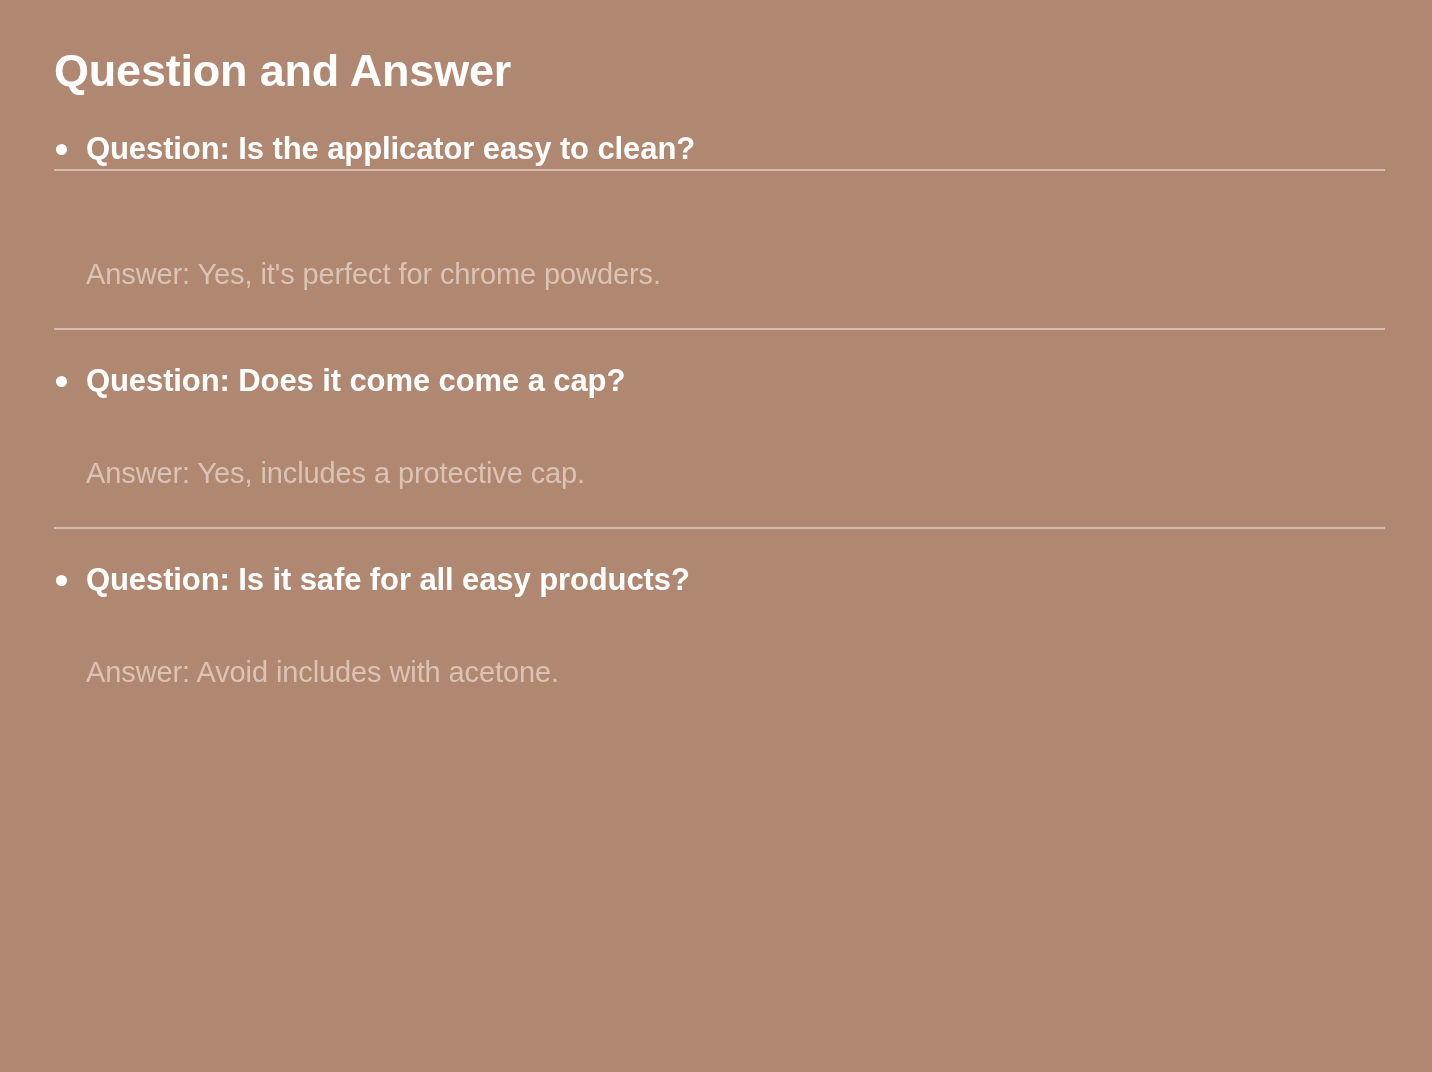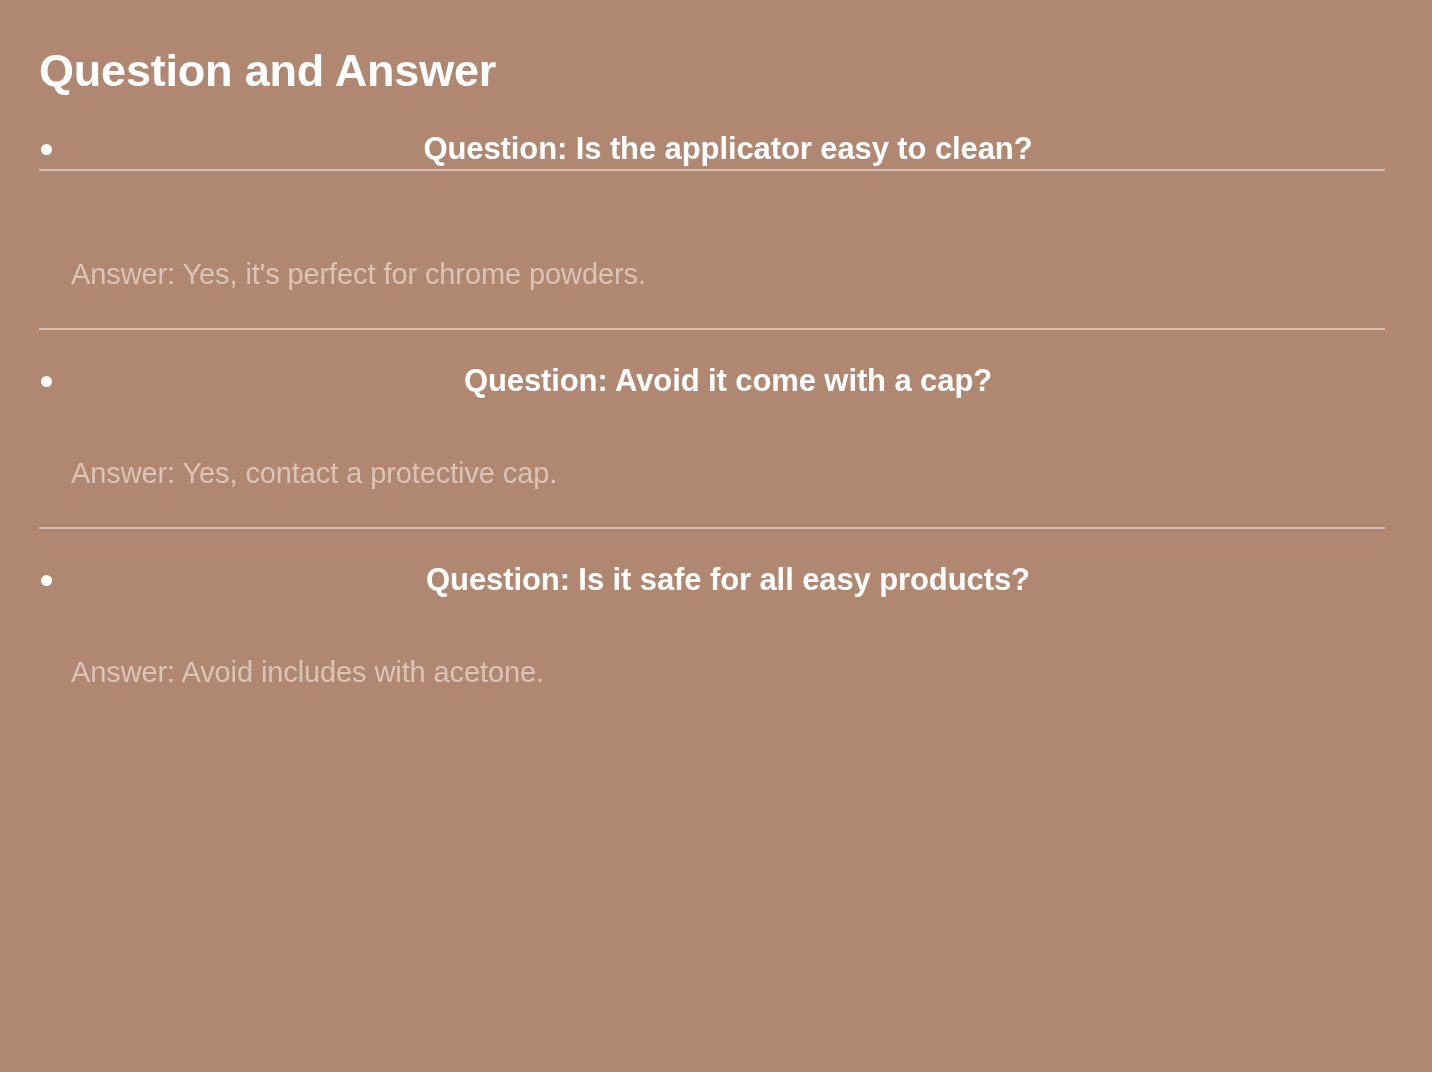--- a/index.html
+++ b/index.html
@@ -13,21 +13,21 @@
     font-family: "Liberation Sans", sans-serif;
     -webkit-font-smoothing: antialiased;
     overflow: hidden;
   }
 
   .panel {
     position: relative;
     width: 1432px;
     height: 780px;
     box-sizing: border-box;
-    padding: 0 47px 0 39px;
+    padding: 0 47px 0 54px;
   }
 
   .panel-title {
     margin: 0;
     padding-top: 44px;
     font-size: 45px;
     line-height: 1.2;
     font-weight: 700;
     color: #ffffff;
     letter-spacing: -0.2px;
@@ -44,21 +44,20 @@
     padding-top: 31px;
   }
 
   .qa-item + .qa-item {
     border-top: 2px solid #d7bdb1;
   }
 
   .question-row {
     position: relative;
     padding-left: 32px;
-    text-align: center;
   }
 
   .bullet-dot {
     position: absolute;
     left: 2px;
     top: 15px;
     width: 11px;
     height: 11px;
     border-radius: 50%;
     background: #ffffff;
@@ -102,23 +101,23 @@
       </div>
     </li>
 
     <li class="qa-item">
       <p class="answer-text">Answer: Yes, it's perfect for chrome powders.</p>
     </li>
 
     <li class="qa-item">
       <div class="question-row">
         <span class="bullet-dot"></span>
-        <span class="question-text">Question: Avoid it come with a cap?</span>
+        <span class="question-text">Question: Does it come come a cap?</span>
       </div>
-      <p class="answer-text">Answer: Yes, contact a protective cap.</p>
+      <p class="answer-text">Answer: Yes, includes a protective cap.</p>
     </li>
 
     <li class="qa-item">
       <div class="question-row">
         <span class="bullet-dot"></span>
         <span class="question-text">Question: Is it safe for all easy products?</span>
       </div>
       <p class="answer-text">Answer: Avoid includes with acetone.</p>
     </li>
 

